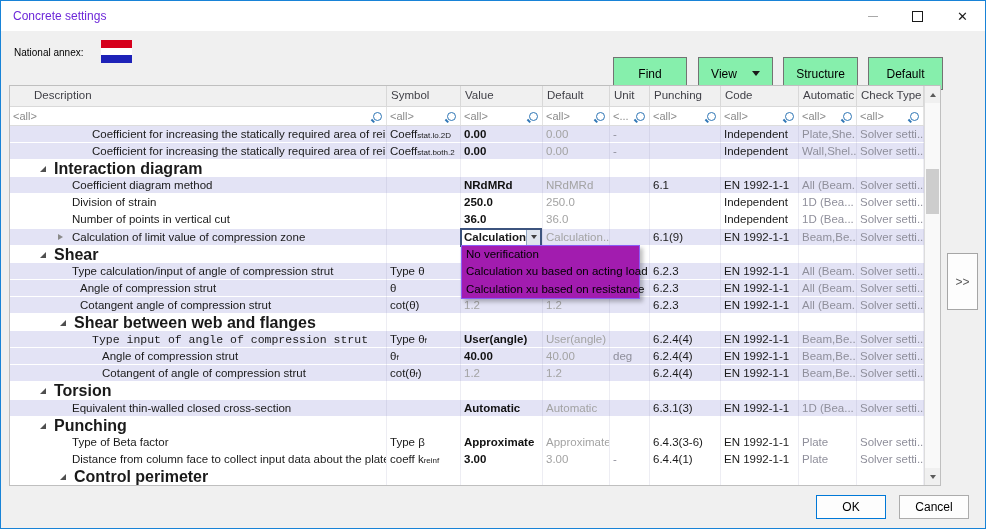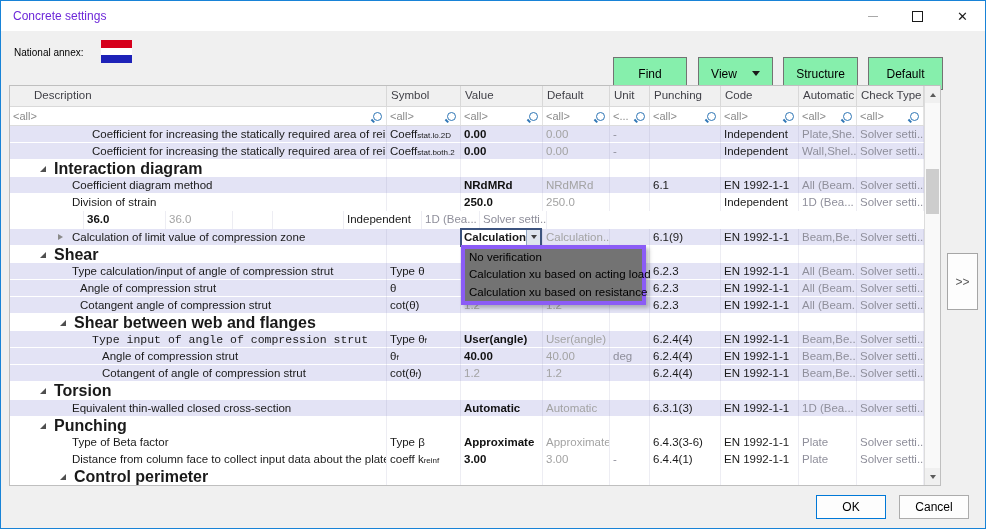--- a/index.html
+++ b/index.html
@@ -61,22 +61,22 @@
   .sym-sub{font-size:8px;}
   
   .combo{position:absolute;left:-1px;top:-1px;width:82px;height:19px;background:#fff;
     border:2px solid #3c537e;display:flex;align-items:center;box-sizing:border-box;z-index:4;}
   .combo-text{flex:1;font-weight:bold;font-size:11.5px;padding-left:2px;overflow:hidden;white-space:nowrap;}
   .combo-btn{width:13px;align-self:stretch;background:#dfe5ee;border-left:1px solid #93a8c4;
     display:flex;align-items:center;justify-content:center;}
   .tri-down{width:0;height:0;border-left:3.5px solid transparent;border-right:3.5px solid transparent;
     border-top:4px solid #3f3f3f;}
   
-  .dropdown{position:absolute;left:460px;top:244px;width:177px;background:#737373;
-    border:4px solid #8b5cf6;z-index:20;box-shadow:3px 3px 4px rgba(0,0,0,.25);}
+  .dropdown{position:absolute;left:460px;top:244px;width:177px;background:#a21caf;
+    border:1px solid #8b5cf6;z-index:20;box-shadow:3px 3px 4px rgba(0,0,0,.25);}
   .dd-item{height:17.3px;line-height:17.3px;font-size:11.5px;padding-left:4px;white-space:nowrap;color:#000;}
   
   .vscroll{position:absolute;top:0;right:0;width:16px;height:100%;background:#f9f9f9;
     border-left:1px solid #dcdcdc;box-sizing:border-box;}
   .sb-btn{position:absolute;left:0;right:0;height:17px;background:#f0f0f0;
     display:flex;align-items:center;justify-content:center;}
   .sb-up{top:0;}
   .sb-down{bottom:0;}
   .tri-up-s{width:0;height:0;border-left:3.5px solid transparent;border-right:3.5px solid transparent;
     border-bottom:4px solid #5a5a5a;}
@@ -239,20 +239,21 @@
           <div class="cell c-default">
             <div class="gray">250.0</div>
           </div>
           <div class="cell c-unit dim"></div>
           <div class="cell c-chapter"></div>
           <div class="cell c-code">Independent</div>
           <div class="cell c-structure dim">1D (Bea...</div>
           <div class="cell c-check dim">Solver setti...</div>
         </div>
         <div class="grow">
+          <div class="cell c-desc dcell" style="padding-left: 62px;"><div class="dtext" style="display: inline;">Number of points in vertical cut</div></div>
           <div class="cell c-symbol"></div>
           <div class="cell c-value vcell">
             <div class="vtext">36.0</div>
           </div>
           <div class="cell c-default">
             <div class="gray">36.0</div>
           </div>
           <div class="cell c-unit dim"></div>
           <div class="cell c-chapter"></div>
           <div class="cell c-code">Independent</div>

